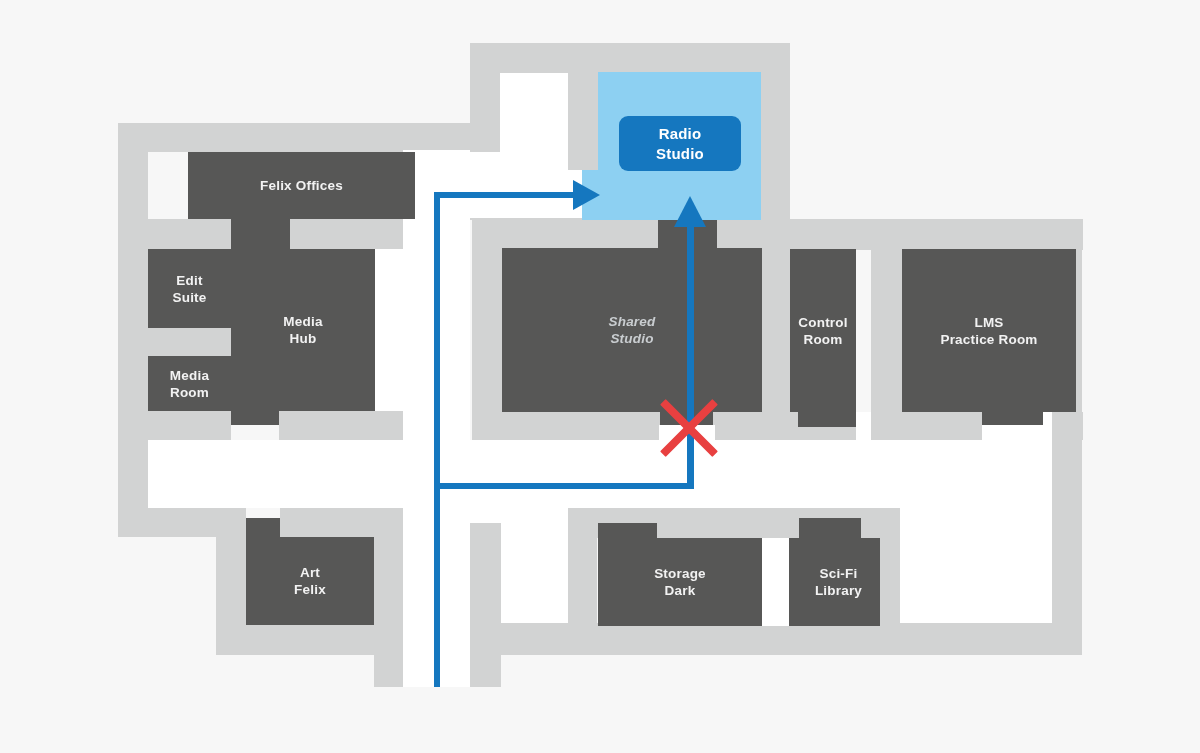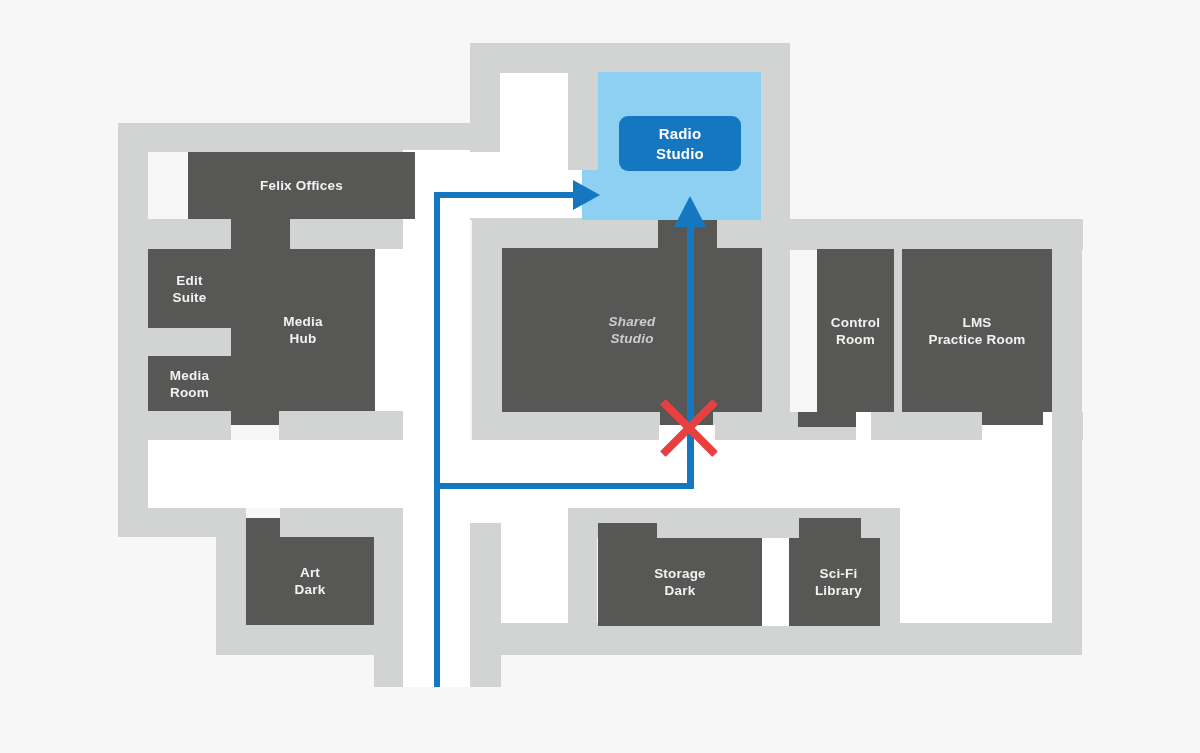--- a/index.html
+++ b/index.html
@@ -111,34 +111,34 @@
 Hub</span>
   </div>
   <div class="r" style="left:148px;top:356px;width:83px;height:55px;">
     <span class="room-label">Media
 Room</span>
   </div>
   <div class="tab" style="left:231px;top:411px;width:48px;height:14px;"></div>
   <div class="tab" style="left:246px;top:518px;width:34px;height:19px;"></div>
   <div class="r" style="left:246px;top:537px;width:128px;height:88px;">
     <span class="room-label">Art
-Dark</span>
+Felix</span>
   </div>
   <div class="tab" style="left:658px;top:219px;width:59px;height:29px;"></div>
   <div class="r" style="left:502px;top:248px;width:260px;height:164px;font-style:italic;">
     <span class="room-label dim">Shared
 Studio</span>
   </div>
   <div class="tab" style="left:660px;top:412px;width:53px;height:13px;"></div>
-  <div class="r" style="left:817px;top:249px;width:77px;height:163px;">
+  <div class="r" style="left:790px;top:249px;width:66px;height:163px;">
     <span class="room-label">Control
 Room</span>
   </div>
   <div class="tab" style="left:798px;top:412px;width:58px;height:15px;"></div>
-  <div class="r" style="left:902px;top:249px;width:150px;height:163px;">
+  <div class="r" style="left:902px;top:249px;width:174px;height:163px;">
     <span class="room-label">LMS
 Practice Room</span>
   </div>
   <div class="tab" style="left:982px;top:412px;width:61px;height:13px;"></div>
   <div class="tab" style="left:598px;top:523px;width:59px;height:15px;"></div>
   <div class="r" style="left:598px;top:538px;width:164px;height:88px;">
     <span class="room-label">Storage
 Dark</span>
   </div>
   <div class="tab" style="left:799px;top:518px;width:62px;height:20px;"></div>

